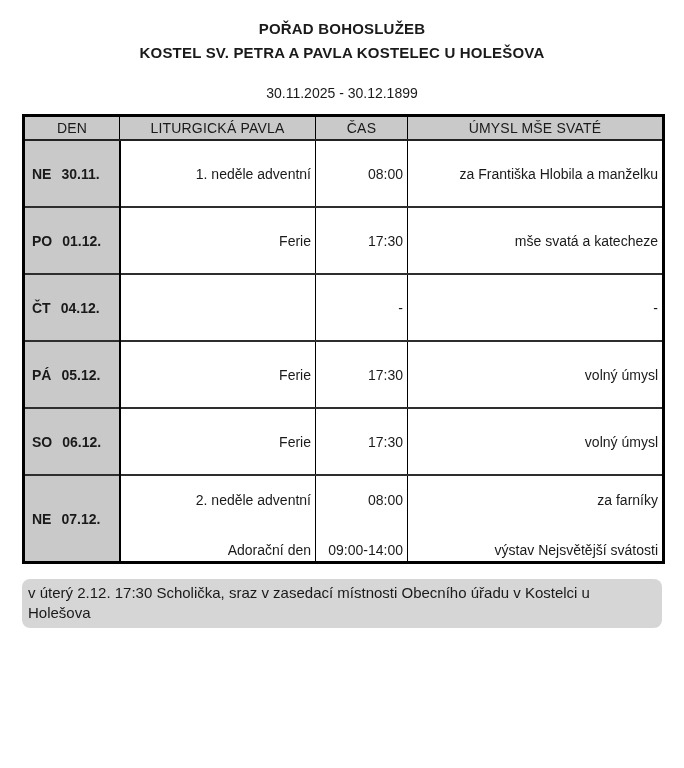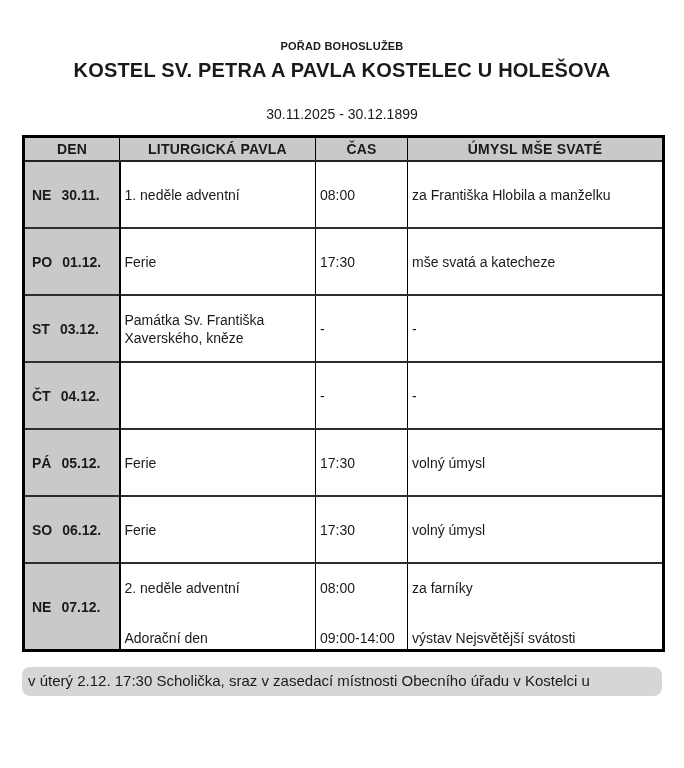--- a/index.html
+++ b/index.html
@@ -4,52 +4,52 @@
 <style>
   html, body { margin: 0; padding: 0; background: #ffffff; }
   body {
     width: 684px; height: 768px;
     font-family: "Liberation Sans", "DejaVu Sans", sans-serif;
     color: #1a1a1a;
     position: relative;
     overflow: hidden;
   }
   .doc-header { text-align: center; padding-top: 20px; }
-  .title1 { font-size: 11px; font-weight: bold; letter-spacing: 0.2px; margin-top: 20px; }
-  .title2 { font-size: 20px; font-weight: bold; margin-top: 7px; letter-spacing: 0.2px; }
+  .title1 { font-size: 15px; font-weight: bold; letter-spacing: 0.2px; }
+  .title2 { font-size: 15px; font-weight: bold; margin-top: 7px; letter-spacing: 0.2px; }
   .date-range { font-size: 14px; margin-top: 24px; font-weight: normal; }
 
   table.schedule {
     border-collapse: collapse;
     table-layout: fixed;
     width: 640px;
     margin: 13px 0 0 22px;
     border: 3px solid #000;
   }
   col.c-den { width: 96px; }
   col.c-lit { width: 196px; }
   col.c-cas { width: 92px; }
   col.c-umy { width: 256px; }
 
   .schedule th {
     background: #c9c9c9;
     font-size: 14px;
-    font-weight: bold;
+    font-weight: normal;
     height: 20px;
     padding: 1px 2px;
     border: 1px solid #000;
     border-bottom: 2px solid #222;
     letter-spacing: 0.2px;
   }
   .schedule td {
     border-left: 1px solid #000;
     border-right: 1px solid #000;
     border-top: 2px solid #2e2e2e;
     font-size: 14px;
-    text-align: left;
+    text-align: right;
     vertical-align: middle;
     height: 65px;
     padding: 0 4px;
     overflow: hidden;
   }
   .schedule td.den {
     background: #c9c9c9;
     font-weight: bold;
     text-align: left;
     padding-left: 7px;
@@ -129,38 +129,20 @@
       <div>17:30</div>
     </div>
         </td>
     <td>
           <div class="stack">
       <div>mše svatá a katecheze</div>
     </div>
         </td>
   </tr>
       <tr class="">
-    <td class="den"><span>ST</span><span class="day-sp"></span><span>03.12.</span></td>
-    <td>
-          <div class="stack">
-      <div>Památka Sv. Františka Xaverského, kněze</div>
-    </div>
-        </td>
-    <td>
-          <div class="stack">
-      <div>-</div>
-    </div>
-        </td>
-    <td>
-          <div class="stack">
-      <div>-</div>
-    </div>
-        </td>
-  </tr>
-      <tr class="">
     <td class="den"><span>ČT</span><span class="day-sp"></span><span>04.12.</span></td>
     <td>
           <div class="stack">
       <div></div>
     </div>
         </td>
     <td>
           <div class="stack">
       <div>-</div>
     </div>
@@ -226,13 +208,14 @@
       <div>za farníky</div>
             <div>výstav Nejsvětější svátosti</div>
     </div>
         </td>
   </tr>
     </tbody>
 </table>
 
 <div class="footer-note">
   <div>v úterý 2.12. 17:30 Scholička, sraz v zasedací místnosti Obecního úřadu v Kostelci u</div>
+  <div>Holešova</div>
 </div>
 
 </body></html>

